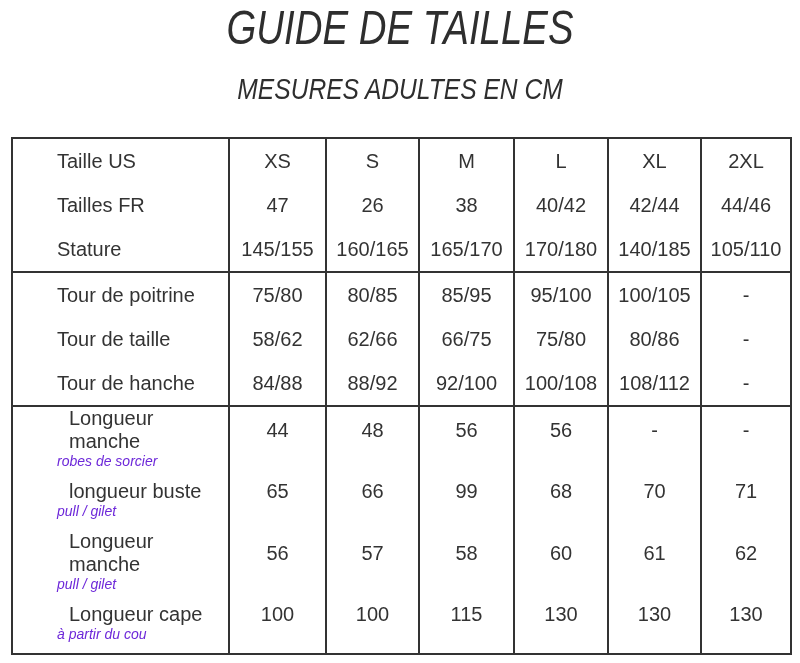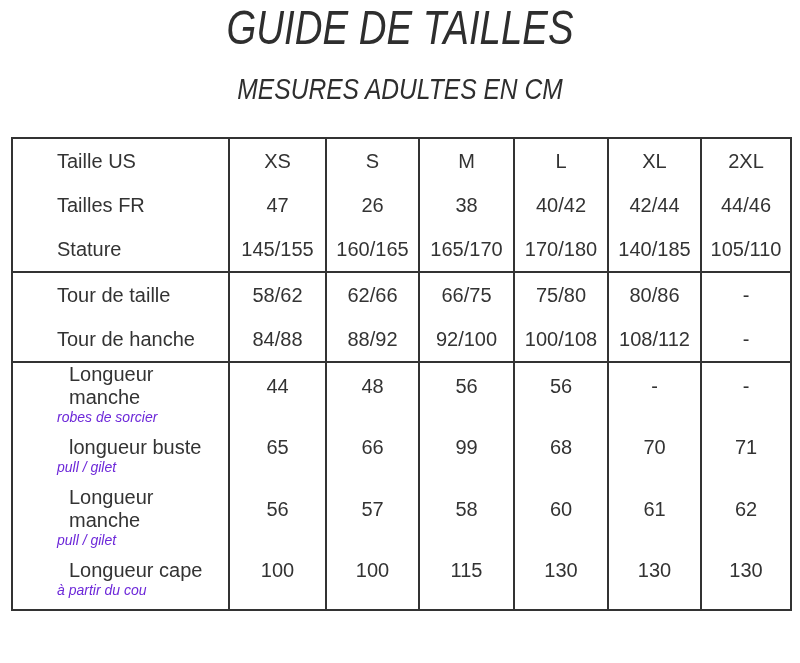--- a/index.html
+++ b/index.html
@@ -119,20 +119,29 @@
       <td class="val">160/165</td>
       <td class="val">165/170</td>
       <td class="val">170/180</td>
       <td class="val">140/185</td>
       <td class="val">105/110</td>
     </tr>
   </tbody>
 
   <tbody class="s12">
     <tr>
+      <td class="label"><span class="main">Tour de poitrine</span></td>
+      <td class="val">75/80</td>
+      <td class="val">80/85</td>
+      <td class="val">85/95</td>
+      <td class="val">95/100</td>
+      <td class="val">100/105</td>
+      <td class="val">-</td>
+    </tr>
+    <tr>
       <td class="label"><span class="main">Tour de taille</span></td>
       <td class="val">58/62</td>
       <td class="val">62/66</td>
       <td class="val">66/75</td>
       <td class="val">75/80</td>
       <td class="val">80/86</td>
       <td class="val">-</td>
     </tr>
     <tr>
       <td class="label"><span class="main">Tour de hanche</span></td>

